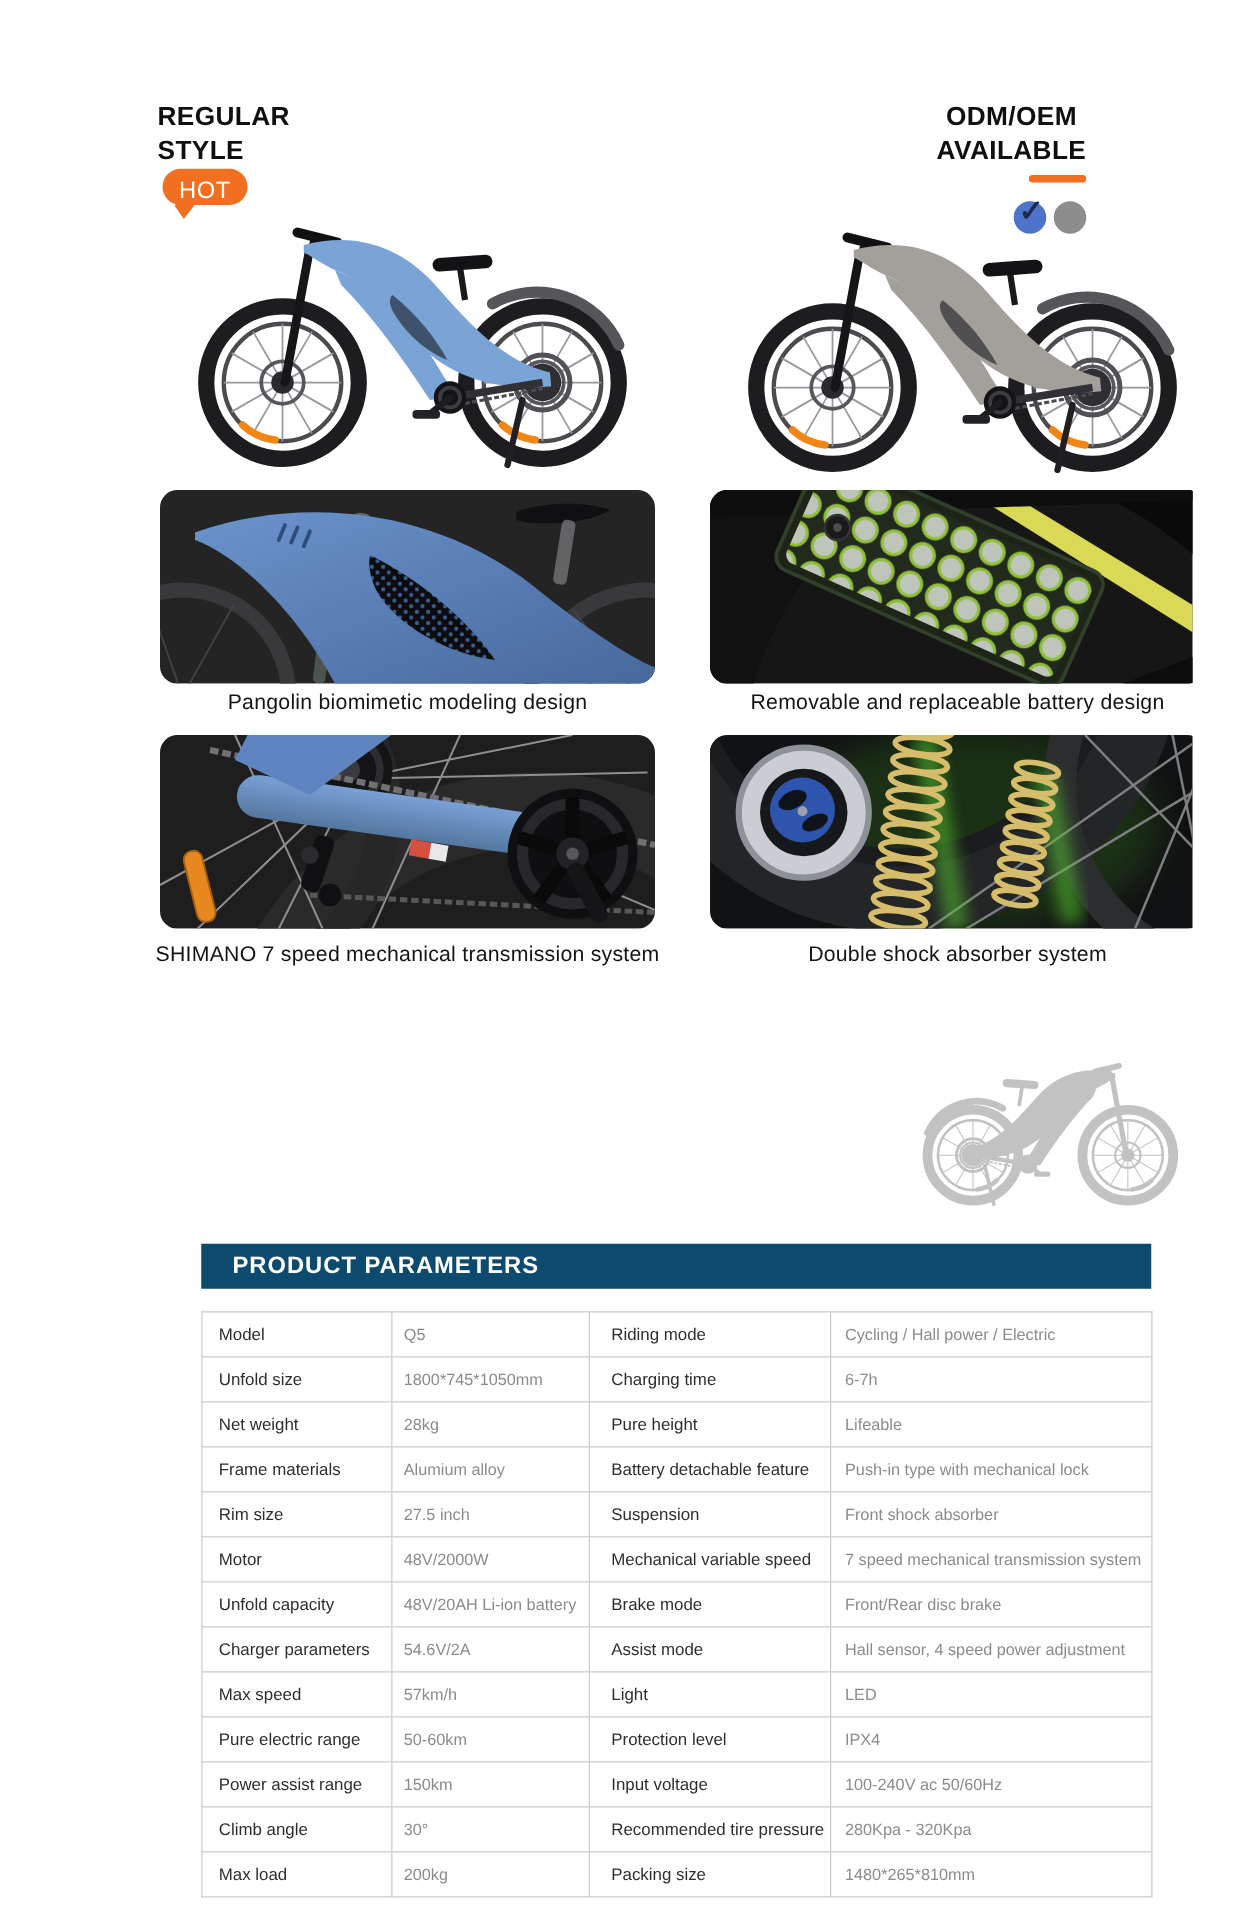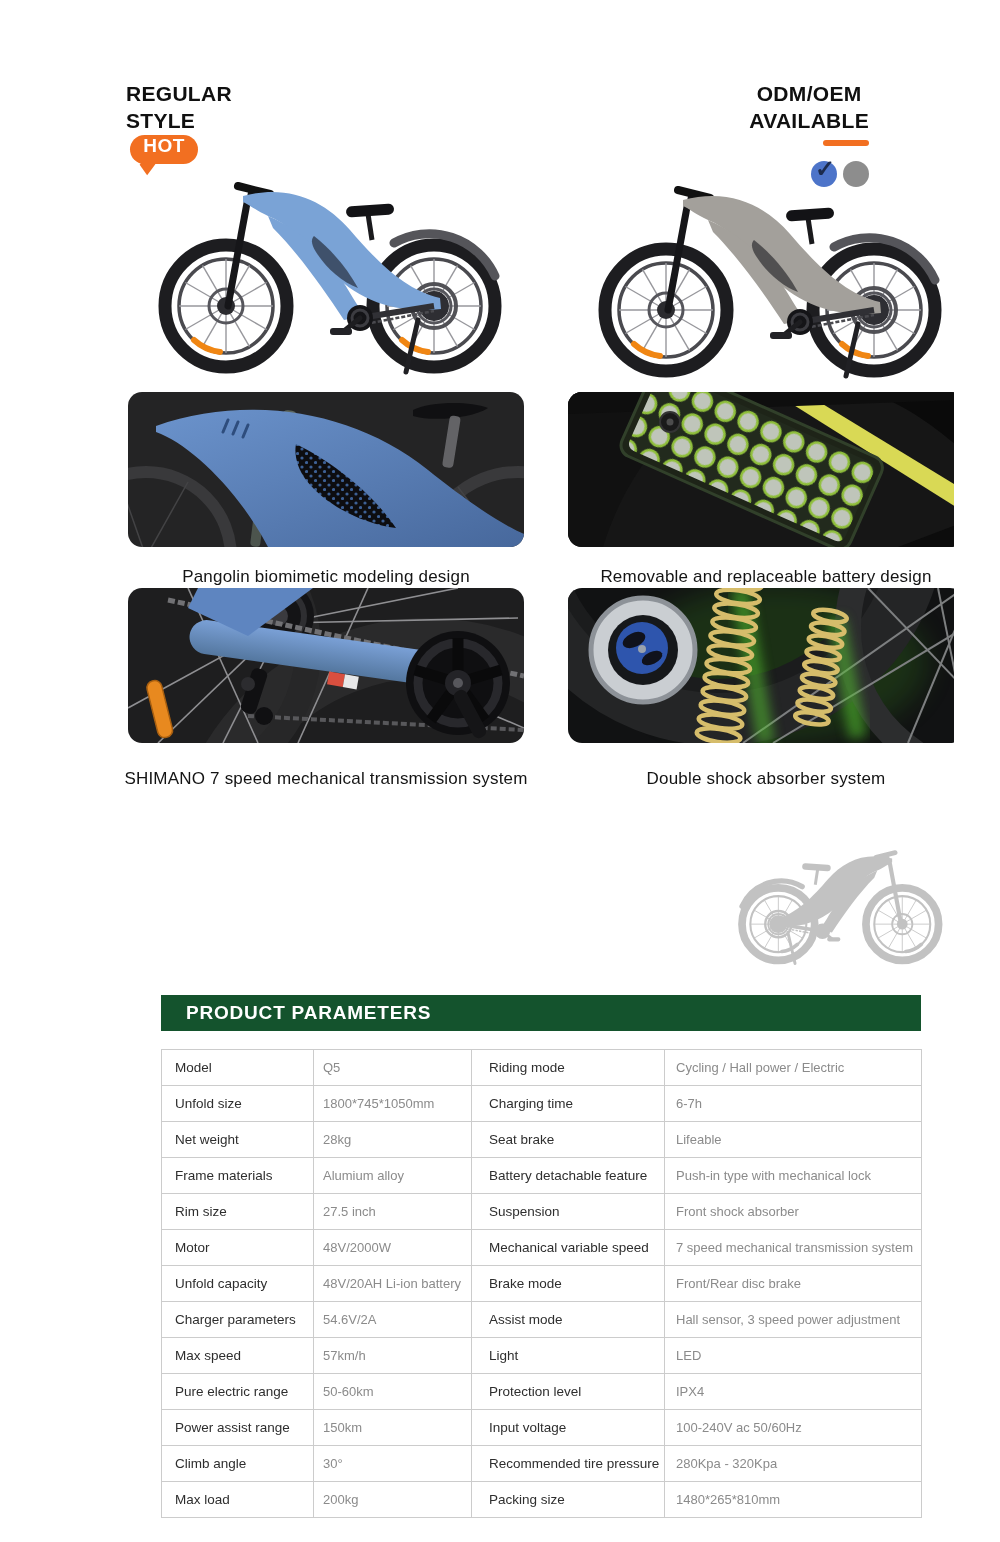--- a/index.html
+++ b/index.html
@@ -3,38 +3,38 @@
 <meta charset="utf-8">
 <style>
   html,body{margin:0;padding:0;background:#fff;}
   .page{position:relative;width:908px;height:1542px;margin:0 auto;background:#fff;overflow:hidden;
         font-family:"Liberation Sans",sans-serif;color:#111;}
   .abs{position:absolute;}
 
   
   .regular-block{left:80px;top:80px;font-size:21px;font-weight:bold;line-height:27px;letter-spacing:.3px;color:#101010;}
   .odm-block{top:80px;right:85px;text-align:center;font-size:21px;font-weight:bold;line-height:27px;letter-spacing:.3px;color:#101010;}
-  .hot-badge{left:84px;top:135px;width:68px;height:29px;border-radius:15px;display:flex;align-items:flex-start;justify-content:center;
-             color:#fff;font-size:19px;font-weight:bold;letter-spacing:.5px;z-index:2;}
+  .hot-badge{left:84px;top:135px;width:68px;height:29px;border-radius:15px;display:flex;align-items:flex-end;justify-content:center;
+             color:#fff;font-size:19px;font-weight:normal;letter-spacing:.5px;z-index:2;}
   .hot-tail{left:95px;top:158px;width:13px;height:13px;transform:rotate(55deg) skew(18deg);z-index:1;}
   .odm-bar{top:140px;right:85px;width:46px;height:6px;border-radius:3px;}
   .swatches{top:161px;right:85px;display:flex;gap:6px;}
   .swatch{width:26px;height:26px;border-radius:50%;position:relative;}
   .swatch .check{position:absolute;left:4px;top:-6px;font-size:24px;font-weight:bold;color:#1c2b4d;}
 
   
   .bike{overflow:visible;}
   .bike-left{left:102px;top:148px;width:360px;height:235px;}
   .bike-right{left:542px;top:152px;width:360px;height:235px;}
   .bike-silhouette{left:688px;top:830px;width:215px;height:140px;filter:contrast(0%) brightness(1.52);}
 
   
   .feature-img{width:396px;height:155px;border-radius:14px;overflow:hidden;}
   .f1{left:82px;top:392px;} .f2{left:522px;top:392px;} .f3{left:82px;top:588px;} .f4{left:522px;top:588px;}
-  .caption{font-size:17px;color:#141414;text-align:center;letter-spacing:.2px;margin-top:15px;}
+  .caption{font-size:17px;color:#141414;text-align:center;letter-spacing:.2px;}
   .c1{left:82px;top:552px;width:396px;} .c2{left:522px;top:552px;width:396px;}
   .c3{left:60px;top:754px;width:440px;} .c4{left:522px;top:754px;width:396px;}
 
   
   .tagline{left:115px;top:824px;font-size:32px;line-height:41px;letter-spacing:.6px;}
 
   
   .params-title-bar{left:115px;top:995px;width:760px;height:36px;display:flex;align-items:center;
     padding-left:25px;box-sizing:border-box;color:#fff;font-size:19px;font-weight:bold;letter-spacing:.8px;}
   .params-table{left:115px;top:1031px;width:760px;border-collapse:collapse;table-layout:fixed;position:absolute;margin-top:18px;}
@@ -307,21 +307,21 @@
   <div class="abs caption c2">Removable and replaceable battery design</div>
   <div class="abs caption c3">SHIMANO 7 speed mechanical transmission system</div>
   <div class="abs caption c4">Double shock absorber system</div>
 
   <svg class="abs bike bike-silhouette" viewBox="0 0 360 235">
     <g transform="translate(360,0) scale(-1,1)">
         <use href="#ebike"></use>
       </g>
   </svg>
 
-  <div class="abs params-title-bar" style="background: #14532d;">
+  <div class="abs params-title-bar" style="background: #0c4a6e;">
     <span>PRODUCT PARAMETERS</span>
   </div>
   <table class="params-table">
     <colgroup>
       <col style="width:152px">
         <col style="width:158px">
         <col style="width:193px">
         <col style="width:257px">
     </colgroup>
     <tbody>
@@ -333,21 +333,21 @@
         </tr>
         <tr>
           <td class="p-label">Unfold size</td>
           <td class="p-value">1800*745*1050mm</td>
           <td class="p-label">Charging time</td>
           <td class="p-value">6-7h</td>
         </tr>
         <tr>
           <td class="p-label">Net weight</td>
           <td class="p-value">28kg</td>
-          <td class="p-label">Seat brake</td>
+          <td class="p-label">Pure height</td>
           <td class="p-value">Lifeable</td>
         </tr>
         <tr>
           <td class="p-label">Frame materials</td>
           <td class="p-value">Alumium alloy</td>
           <td class="p-label">Battery detachable feature</td>
           <td class="p-value">Push-in type with mechanical lock</td>
         </tr>
         <tr>
           <td class="p-label">Rim size</td>
@@ -364,21 +364,21 @@
         <tr>
           <td class="p-label">Unfold capacity</td>
           <td class="p-value">48V/20AH Li-ion battery</td>
           <td class="p-label">Brake mode</td>
           <td class="p-value">Front/Rear disc brake</td>
         </tr>
         <tr>
           <td class="p-label">Charger parameters</td>
           <td class="p-value">54.6V/2A</td>
           <td class="p-label">Assist mode</td>
-          <td class="p-value">Hall sensor, 3 speed power adjustment</td>
+          <td class="p-value">Hall sensor, 4 speed power adjustment</td>
         </tr>
         <tr>
           <td class="p-label">Max speed</td>
           <td class="p-value">57km/h</td>
           <td class="p-label">Light</td>
           <td class="p-value">LED</td>
         </tr>
         <tr>
           <td class="p-label">Pure electric range</td>
           <td class="p-value">50-60km</td>

